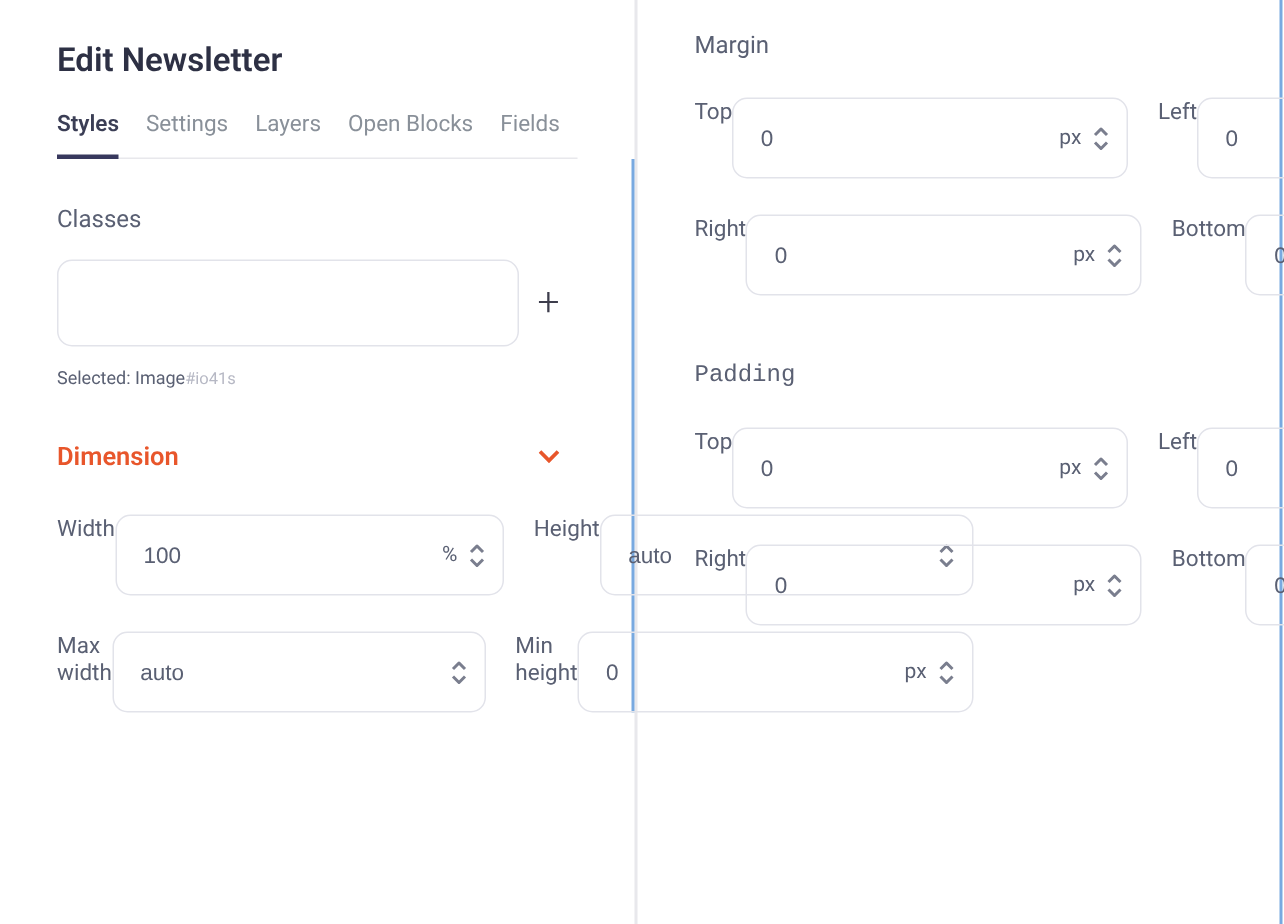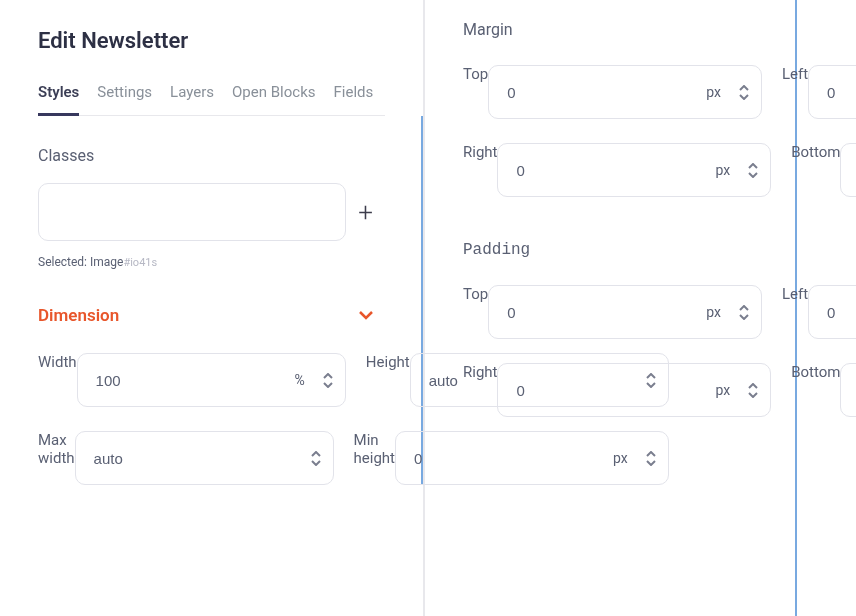--- a/index.html
+++ b/index.html
@@ -17,29 +17,29 @@
   height: 616px;
   overflow: hidden;
 }
 .left-panel {
   width: 425px;
   padding: 28px 38px 0 38px;
   border-right: 2px solid #e8e8ec;
   position: relative;
 }
 .right-panel {
-  width: 372px;
+  width: 430px;
   padding: 18px 38px 0 38px;
   border-right: 2px solid #78a9e0;
 }
 .page-title {
   font-size: 22px;
   font-weight: 600;
   color: #2d3044;
-  margin-bottom: 30px;
+  margin-bottom: 20px;
 }
 .tabs {
   display: flex;
   gap: 18px;
   border-bottom: 1px solid #e8e8ec;
 }
 .tab {
   font-size: 15px;
   color: #899099;
   padding-bottom: 12px;
@@ -142,21 +142,21 @@
   flex: 1;
   border: none;
   outline: none;
   font-size: 15px;
   color: #5a6073;
   background: transparent;
 }
 .unit {
   font-size: 14px;
   color: #5a6073;
-  margin-right: 18px;
+  margin-right: 8px;
 }
 .stepper {
   display: flex;
   flex-direction: column;
   gap: 3px;
   cursor: pointer;
 }
 .stepper svg {
   width: 10px;
   height: 6px;

